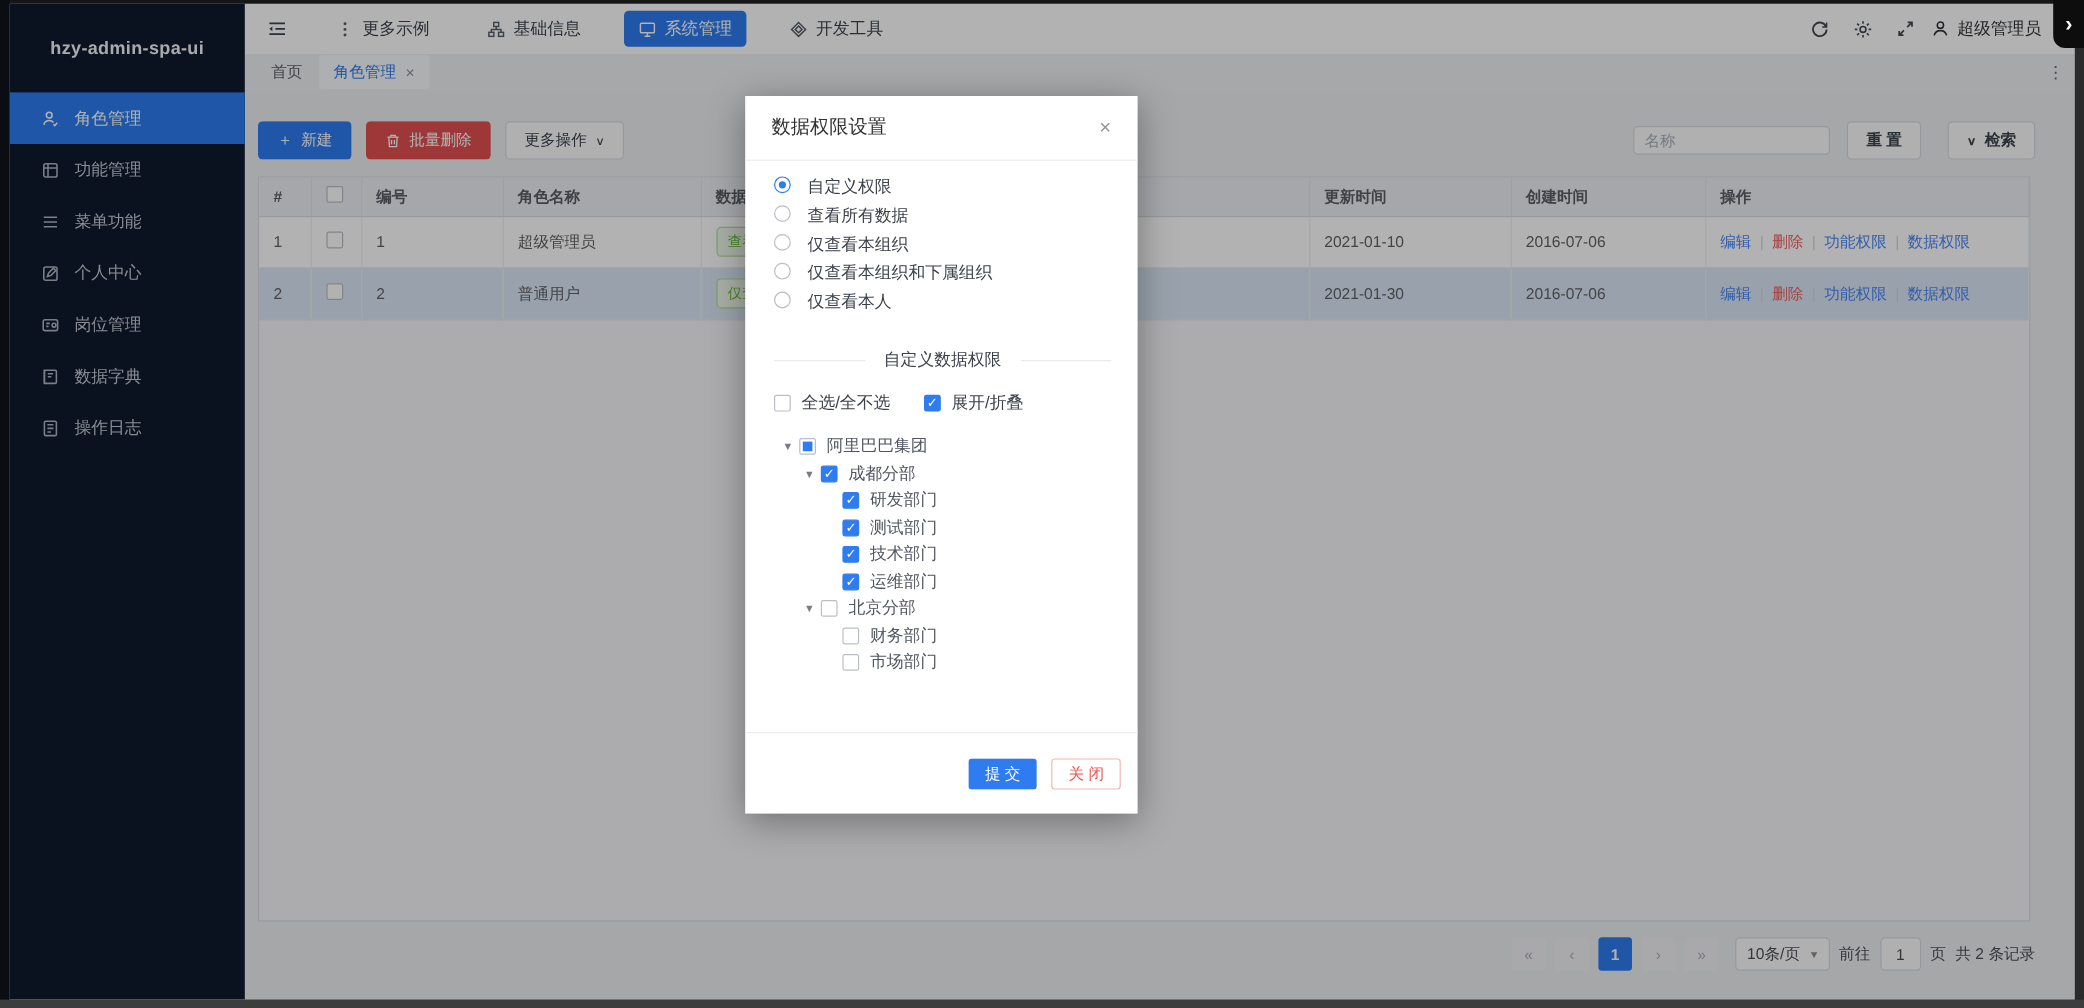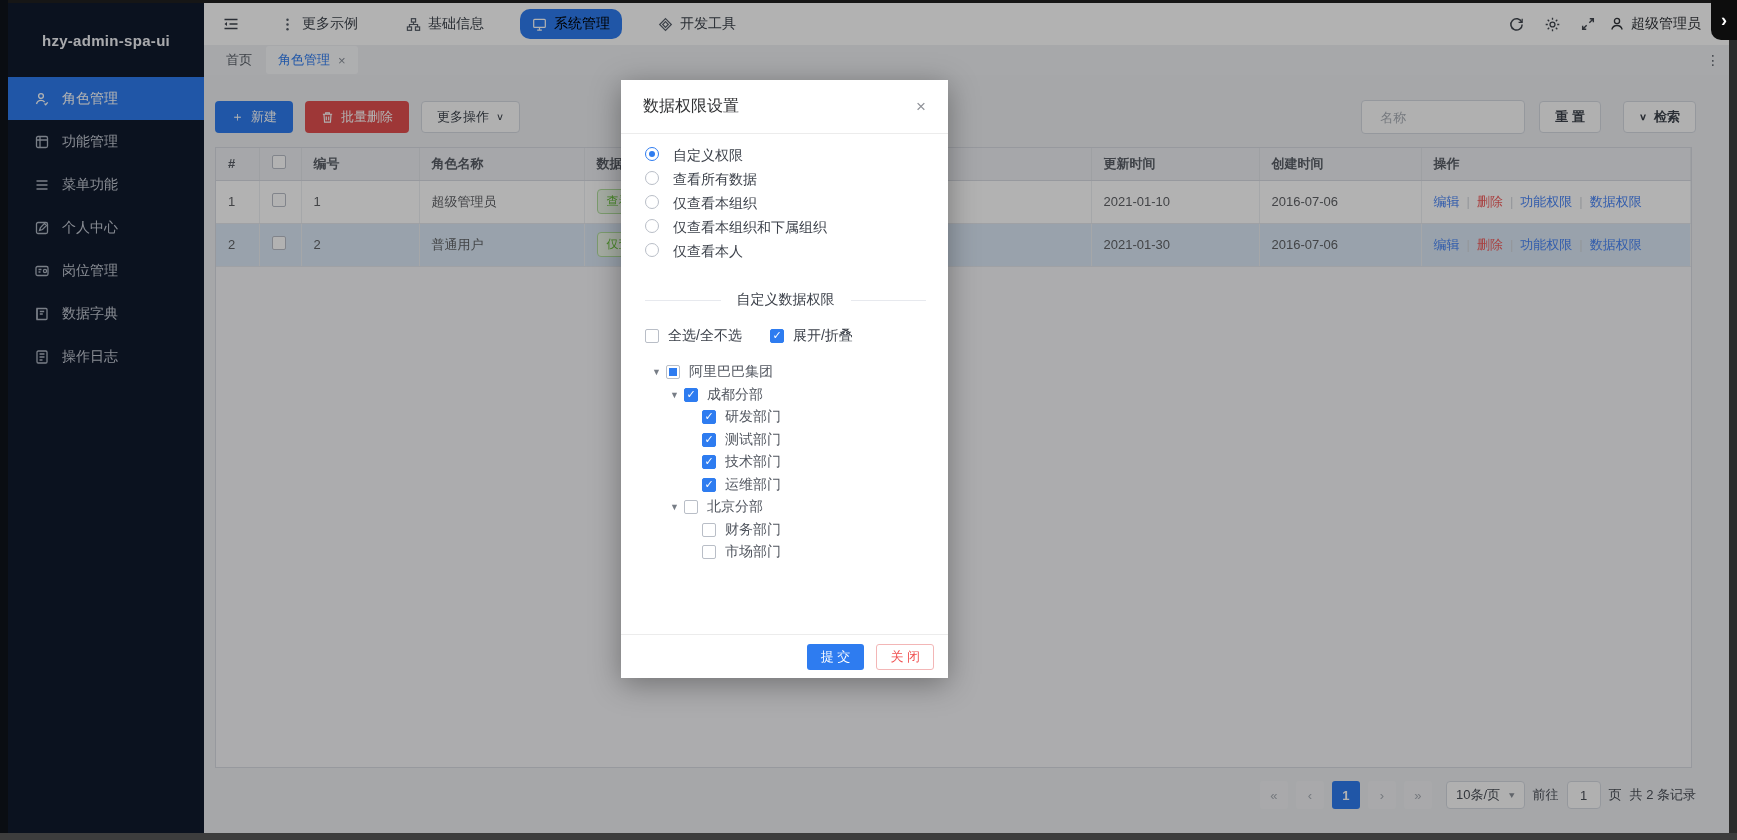--- a/index.html
+++ b/index.html
@@ -28,21 +28,21 @@
   .side-item.active { background:#2e7cf0; color:#ffffff; }
   .side-item.active .si { color:#fff; }
 
   
   .navbar { position:absolute; left:196px; top:0; right:0; height:42px; background:#ffffff;
     display:flex; align-items:center; padding:0 14px; gap:6px; }
   .fold-btn { width:26px; height:26px; display:flex; align-items:center; justify-content:center; color:#3d434c; cursor:pointer; }
   .nav-item { display:flex; align-items:center; gap:7px; color:#3d434c; font-size:14px;
     padding:6px 12px; margin-left:18px; border-radius:4px; cursor:pointer; white-space:nowrap; }
   .nav-item .ni { width:15px; height:15px; color:#565d68; }
-  .nav-item.active { background:#2e7cf0; color:#000000;border-radius:10px; }
+  .nav-item.active { background:#2e7cf0; color:#ffffff; }
   .nav-item.active .ni { color:#fff; }
   .nav-spacer { flex:1; }
   .nav-tool { width:30px; height:30px; display:flex; align-items:center; justify-content:center;
     color:#42474f; cursor:pointer; }
   .nav-user { display:flex; align-items:center; gap:6px; color:#303338; font-size:14px; cursor:pointer; margin-right:14px; white-space:nowrap; }
 
   
   .tabbar { position:absolute; left:196px; top:42px; right:0; height:30px; background:#eff1f4;
     display:flex; align-items:center; padding:0 2px 0 8px; }
   .tab { display:flex; align-items:center; gap:8px; font-size:13px; color:#5a6068;
@@ -56,22 +56,22 @@
   .content { position:absolute; left:196px; top:72px; right:0; bottom:0; background:#eef0f3; }
 
   .toolbar { position:absolute; left:11px; top:26px; right:33px; height:32px; display:flex; align-items:center; }
   .btn { height:32px; display:inline-flex; align-items:center; gap:7px; padding:0 15px;
     font-size:13px; border-radius:4px; border:1px solid transparent; cursor:pointer; white-space:nowrap; }
   .btn-primary { background:#2e7cf0; color:#fff; }
   .btn-danger { background:#e25050; color:#fff; margin-left:12px; }
   .btn-plain { background:#fdfdfd; color:#3d434c; border-color:#d6dae1; margin-left:12px; }
   .caret { font-size:11px; color:inherit; transform:scaleY(.85); }
   .toolbar-spacer { flex:1; }
-  .search-input { width:164px; height:34px; border:1px solid #d6dae1; border-radius:4px; background:#fdfdfd;
-    font-size:13px; color:#3d434c; padding:0 18px; outline:none; }
+  .search-input { width:164px; height:24px; border:1px solid #d6dae1; border-radius:4px; background:#fdfdfd;
+    font-size:13px; color:#3d434c; padding:0 8px; outline:none; }
   .search-input::placeholder { color:#a9aeb6; }
   .btn-reset { margin-left:14px; background:#fdfdfd; color:#3d434c; border-color:#d6dae1; font-weight:bold; }
   .btn-search { margin-left:22px; background:#fdfdfd; color:#3d434c; border-color:#d6dae1; font-weight:bold; }
 
   
   .table-card { position:absolute; left:11px; top:72px; width:1477px; height:621px;
     background:#f6f7f9; border:1px solid #d8dce2; }
   table.grid { border-collapse:collapse; width:100%; table-layout:fixed; font-size:13px; color:#606266; }
   table.grid th { height:32px; background:#eef0f4; font-weight:bold; color:#595e66; text-align:left;
     padding:0 12px; border-bottom:1px solid #d8dce2; border-right:1px solid #e2e5ea; }
@@ -123,21 +123,21 @@
   .cbx.indet { position:relative; }
   .cbx.indet::after { content:""; position:absolute; left:2px; top:2px; width:8px; height:8px; background:#2e7cf0; }
   .tree { margin-left:7px; }
   .tree-node { display:flex; align-items:center; height:22.5px; color:#50555e; cursor:pointer; }
   .tree-node .arrow { width:14px; font-size:9px; color:#777d86; flex:0 0 14px; }
   .tree-node .arrow.blank { visibility:hidden; }
   .tree-node .cbx { margin-right:9px; flex:0 0 14px; }
   .tree-node.lvl-1 { padding-left:0; }
   .tree-node.lvl-2 { padding-left:18px; }
   .tree-node.lvl-3 { padding-left:36px; }
-  .modal-footer { height:44px; border-top:1px solid #ececec; display:flex; align-items:center;
+  .modal-footer { height:68px; border-top:1px solid #ececec; display:flex; align-items:center;
     justify-content:flex-end; gap:12px; padding:0 14px; }
   .btn-sm { height:26px; padding:0 13px; font-size:13px; border-radius:3px; display:inline-flex;
     align-items:center; cursor:pointer; border:1px solid transparent; }
   .btn-submit { background:#2e7cf0; color:#fff; }
   .btn-close { background:#fff; color:#f05050; border-color:#f3b6b6; }
 
   svg { display:block; }
 </style>
 </head>
 <body>

